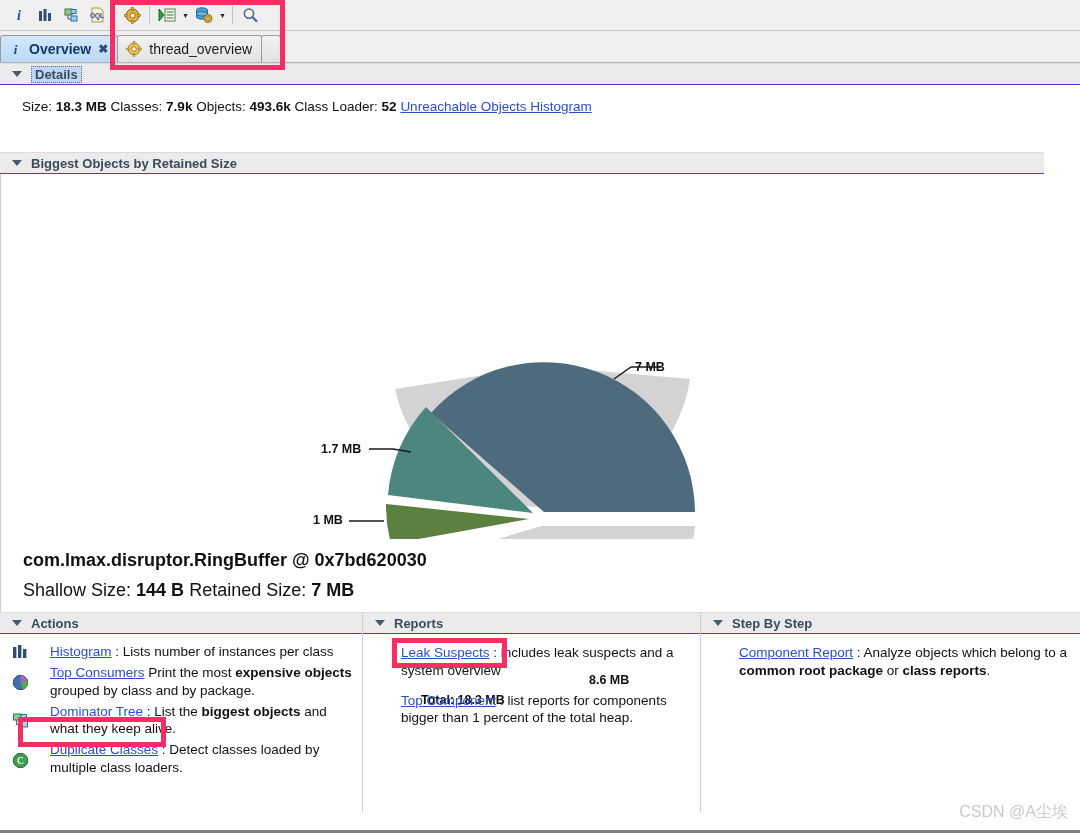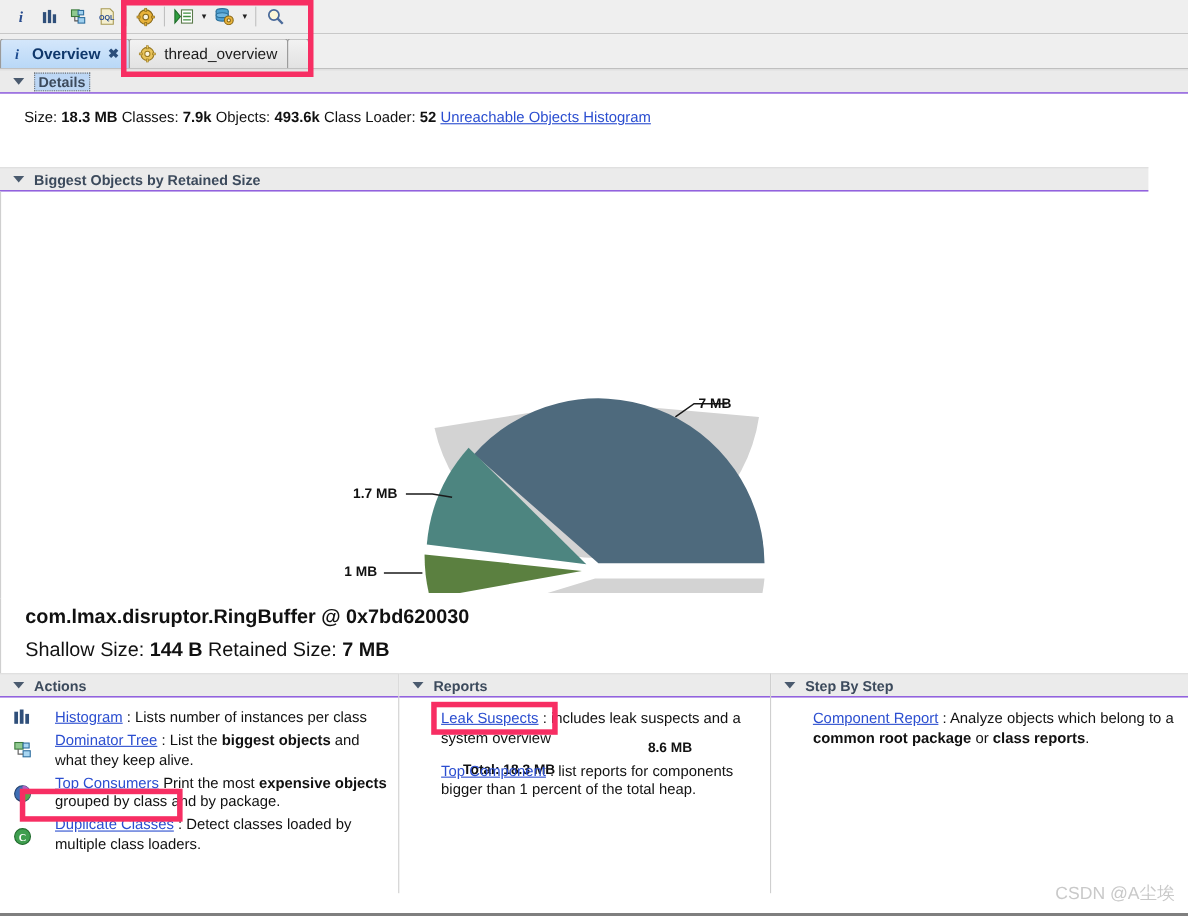--- a/index.html
+++ b/index.html
@@ -361,48 +361,48 @@
               <rect x="11" y="5" width="3.4" height="9" fill="#2f4f7a"></rect>
             </svg>
           </span>
           <span class="item-txt">
             <span class="lnk">Histogram</span><span> : Lists number of instances per class</span>
           </span>
         </div>
 
         <div class="item">
           <span class="item-ico">
+            <svg width="17" height="17" viewBox="0 0 17 17">
+              <circle cx="8.5" cy="8.5" r="7.2" fill="#3f6fb5" stroke="#24406d"></circle>
+              <path d="M8.5 8.5 L8.5 1.3 A7.2 7.2 0 0 1 15.3 6.2 Z" fill="#b060c0"></path>
+              <path d="M8.5 8.5 L15.3 6.2 A7.2 7.2 0 0 1 11 15.2 Z" fill="#5aa84a"></path>
+            </svg>
+          </span>
+          <span class="item-txt">
+            <span class="lnk">Top Consumers</span><span> Print the most </span><b>expensive objects</b><span> grouped by class and by package.</span>
+          </span>
+        </div>
+
+        <div class="item">
+          <span class="item-ico">
             <svg width="17" height="16" viewBox="0 0 17 16">
               <rect x="1.5" y="1" width="7.5" height="6" fill="#8fc98f" stroke="#3a7a3a"></rect>
               <rect x="9" y="8.5" width="6.5" height="5.5" fill="#a8d6f2" stroke="#2f6f9f"></rect>
               <rect x="9" y="1.5" width="5.5" height="4.5" fill="#a8d6f2" stroke="#2f6f9f"></rect>
               <path d="M4.5 7 L4.5 11.5 L9 11.5" stroke="#666" fill="none" stroke-width="1.1"></path>
             </svg>
           </span>
           <span class="item-txt">
             <span class="lnk">Dominator Tree</span><span> : List the </span><b>biggest objects</b><span> and what they keep alive.</span>
           </span>
         </div>
 
         <div class="item">
           <span class="item-ico">
             <svg width="17" height="17" viewBox="0 0 17 17">
-              <circle cx="8.5" cy="8.5" r="7.2" fill="#3f6fb5" stroke="#24406d"></circle>
-              <path d="M8.5 8.5 L8.5 1.3 A7.2 7.2 0 0 1 15.3 6.2 Z" fill="#b060c0"></path>
-              <path d="M8.5 8.5 L15.3 6.2 A7.2 7.2 0 0 1 11 15.2 Z" fill="#5aa84a"></path>
-            </svg>
-          </span>
-          <span class="item-txt">
-            <span class="lnk">Top Consumers</span><span> Print the most </span><b>expensive objects</b><span> grouped by class and by package.</span>
-          </span>
-        </div>
-
-        <div class="item">
-          <span class="item-ico">
-            <svg width="17" height="17" viewBox="0 0 17 17">
               <circle cx="8.5" cy="8.5" r="7.2" fill="#3f9e4f" stroke="#226b2e"></circle>
               <text x="8.5" y="12.4" font-size="9.5" font-weight="bold" text-anchor="middle" fill="#ffffff" font-family="Liberation Serif, serif">C</text>
             </svg>
           </span>
           <span class="item-txt">
             <span class="lnk">Duplicate Classes</span><span> : Detect classes loaded by multiple class loaders.</span>
           </span>
         </div>
 
       </div>

